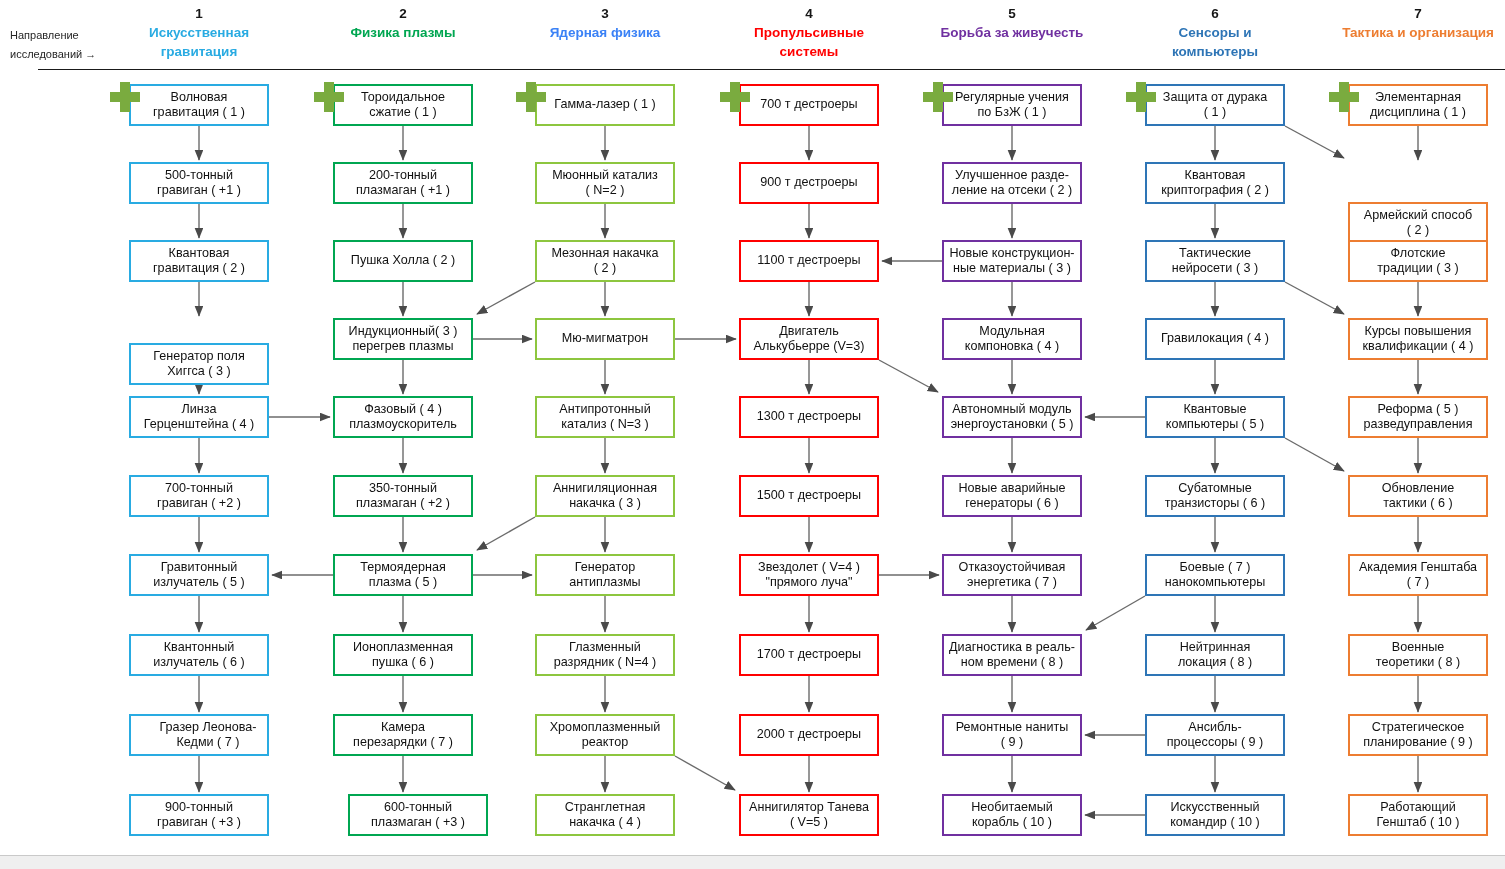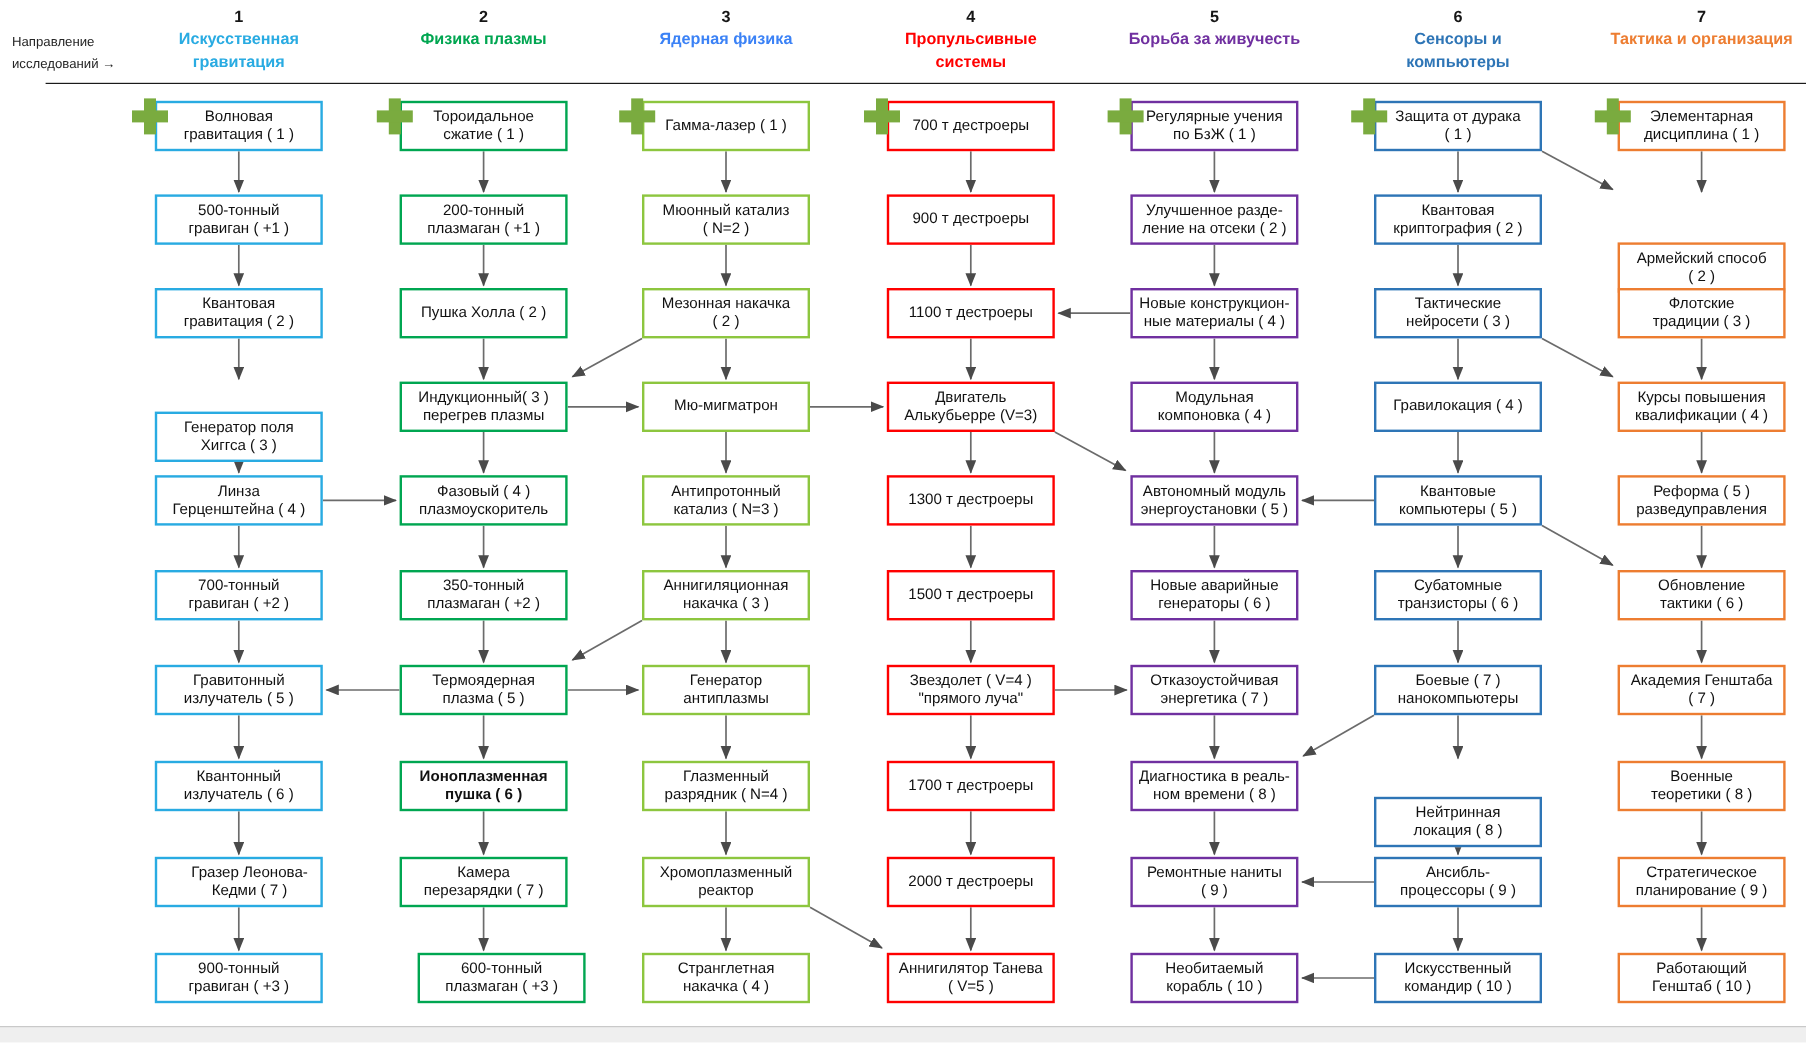--- a/index.html
+++ b/index.html
@@ -299,21 +299,21 @@
           <span>350-тонный</span>
           <span>плазмаган ( +2 )</span>
         </span>
       </div>
       <div class="node" style="left: 333px; top: 554px; border-color: rgb(0, 166, 81);">
         <span>
           <span>Термоядерная</span>
           <span>плазма ( 5 )</span>
         </span>
       </div>
-      <div class="node" style="left: 333px; top: 634px; border-color: rgb(0, 166, 81); font-weight: bold;">
+      <div class="node" style="left: 333px; top: 634px; border-color: rgb(0, 166, 81);">
         <span>
           <span>Ионоплазменная</span>
           <span>пушка ( 6 )</span>
         </span>
       </div>
       <div class="node" style="left: 333px; top: 714px; border-color: rgb(0, 166, 81);">
         <span>
           <span>Камера</span>
           <span>перезарядки ( 7 )</span>
         </span>
@@ -446,21 +446,21 @@
       <div class="plus" style="left: 923px; top: 82px;"></div>
       <div class="node" style="left: 942px; top: 162px; border-color: rgb(112, 48, 160);">
         <span>
           <span>Улучшенное разде-</span>
           <span>ление на отсеки ( 2 )</span>
         </span>
       </div>
       <div class="node" style="left: 942px; top: 240px; border-color: rgb(112, 48, 160);">
         <span>
           <span>Новые конструкцион-</span>
-          <span>ные материалы ( 4 )</span>
+          <span>ные материалы ( 3 )</span>
         </span>
       </div>
       <div class="node" style="left: 942px; top: 318px; border-color: rgb(112, 48, 160);">
         <span>
           <span>Модульная</span>
           <span>компоновка ( 4 )</span>
         </span>
       </div>
       <div class="node" style="left: 942px; top: 396px; border-color: rgb(112, 48, 160);">
         <span>
@@ -533,21 +533,21 @@
           <span>Субатомные</span>
           <span>транзисторы ( 6 )</span>
         </span>
       </div>
       <div class="node" style="left: 1145px; top: 554px; border-color: rgb(46, 117, 182);">
         <span>
           <span>Боевые ( 7 )</span>
           <span>нанокомпьютеры</span>
         </span>
       </div>
-      <div class="node" style="left: 1145px; top: 634px; border-color: rgb(46, 117, 182); margin-top: 30px;">
+      <div class="node" style="left: 1145px; top: 634px; border-color: rgb(46, 117, 182);">
         <span>
           <span>Нейтринная</span>
           <span>локация ( 8 )</span>
         </span>
       </div>
       <div class="node" style="left: 1145px; top: 714px; border-color: rgb(46, 117, 182);">
         <span>
           <span>Ансибль-</span>
           <span>процессоры ( 9 )</span>
         </span>

